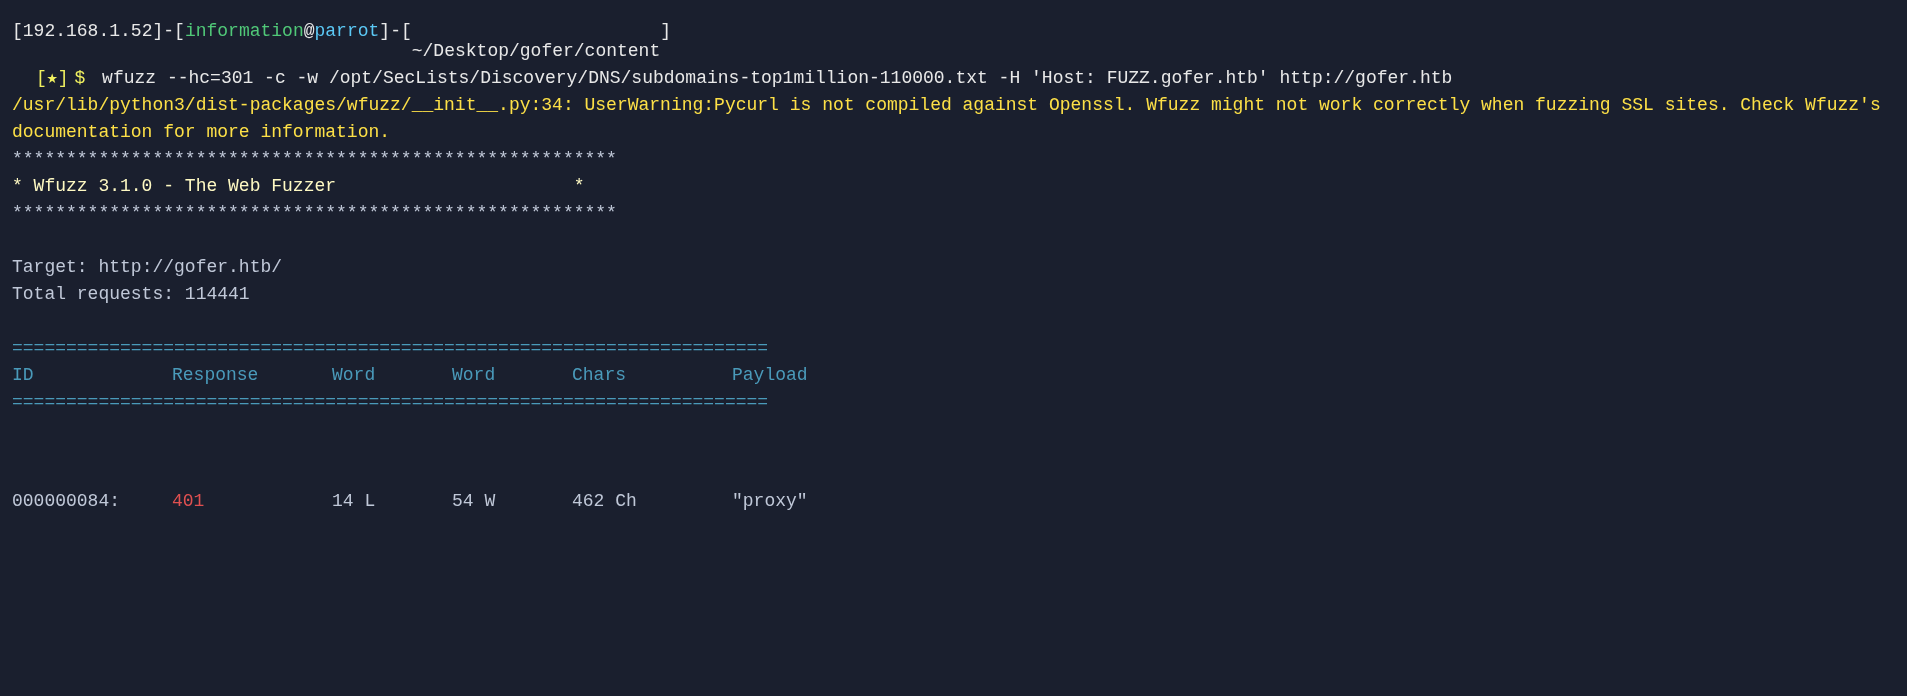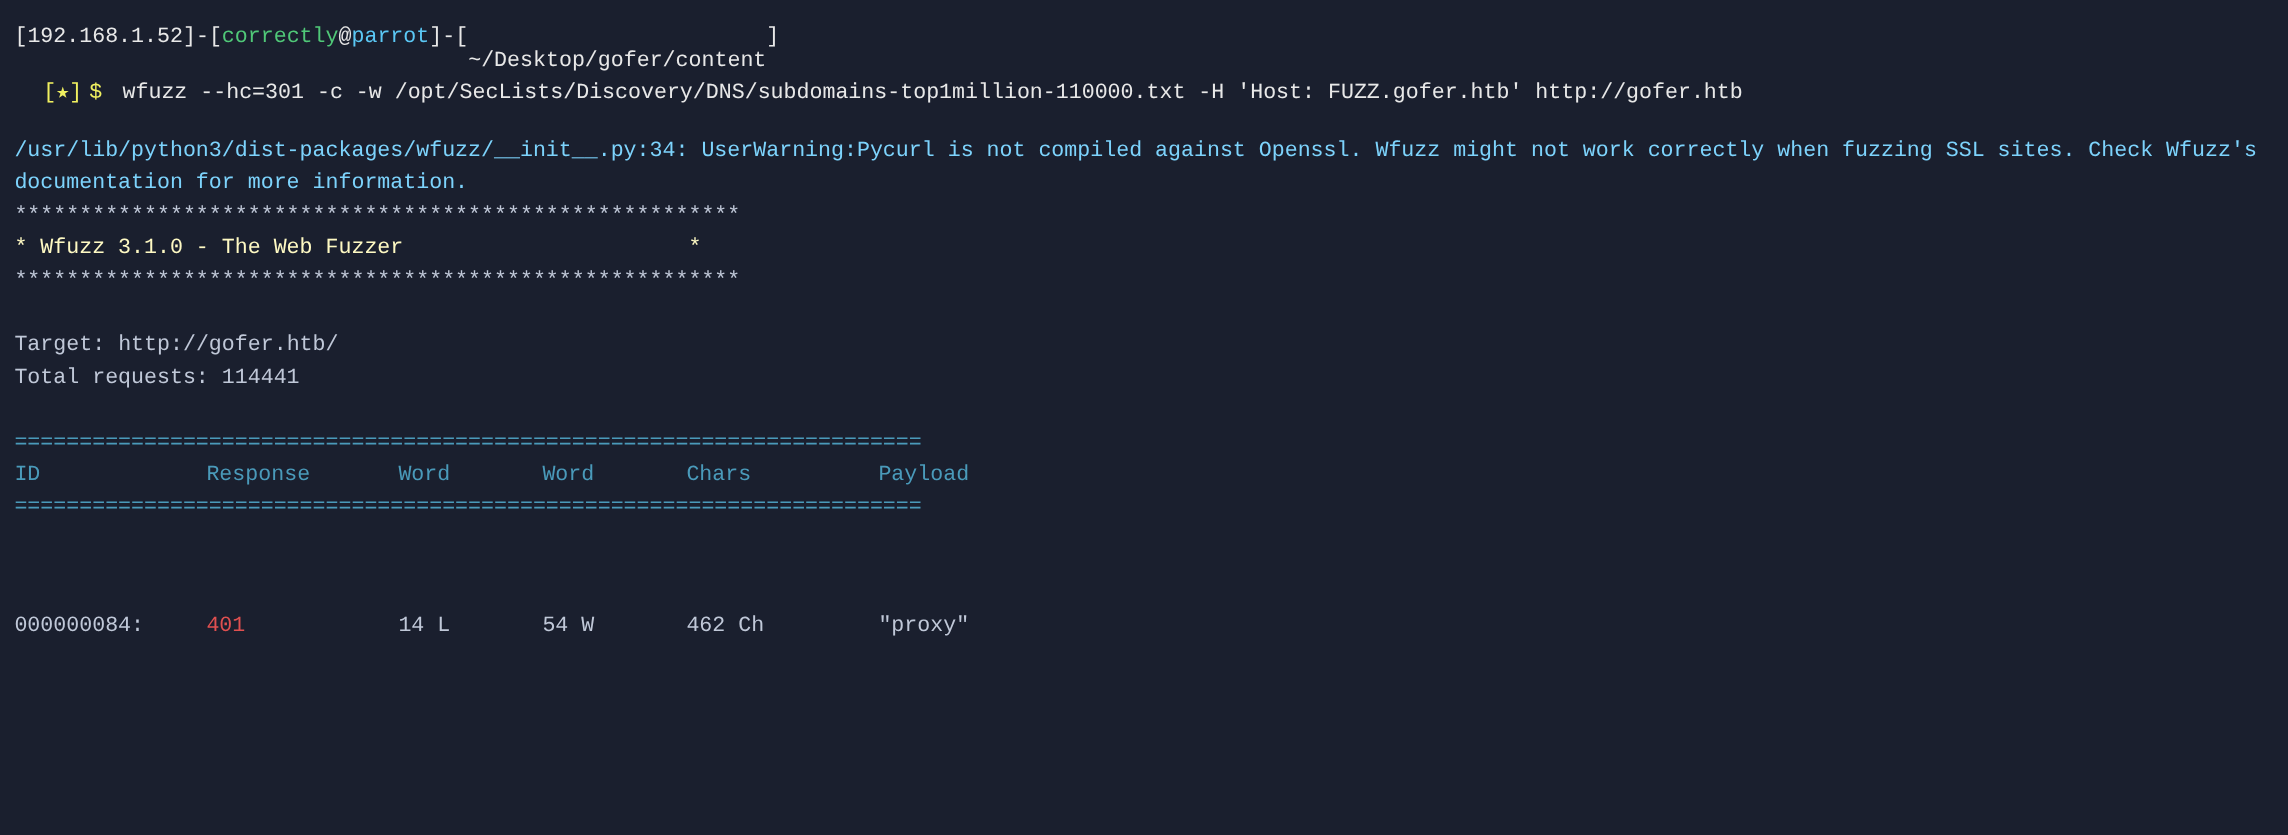--- a/index.html
+++ b/index.html
@@ -55,22 +55,21 @@
       color: #f0f060;
       margin-right: 6px;
     }
 
     .command-text {
       color: #e8e8e8;
       font-family: Liberation Mono, monospace;
     }
 
     .warning-line {
-      color: #7dd3fc;
-      margin-top: 21px;
+      color: #fde047;
     }
 
     .star-line {
       color: #c0c8d8;
     }
 
     .wfuzz-title {
       color: #fef9c3;
     }
 
@@ -111,21 +110,21 @@
 <body>
 
 <div class="terminal">
 
   <div class="prompt-line">
     <span class="bracket-ip">[</span>
       <span class="bracket-ip">192.168.1.52</span>
       <span class="bracket-ip">]</span>
       <span class="bracket-ip">-</span>
       <span class="bracket-ip">[</span>
-      <span class="at-user">correctly</span>
+      <span class="at-user">information</span>
       <span class="at-sign">@</span>
       <span class="host-name">parrot</span>
       <span class="bracket-ip">]</span>
       <span class="bracket-ip">-</span>
       <span class="bracket-ip">[</span>
       <span class="path">~/Desktop/gofer/content</span>
       <span class="bracket-ip">]</span>
   </div>
 
   <div class="prompt-line indent">

